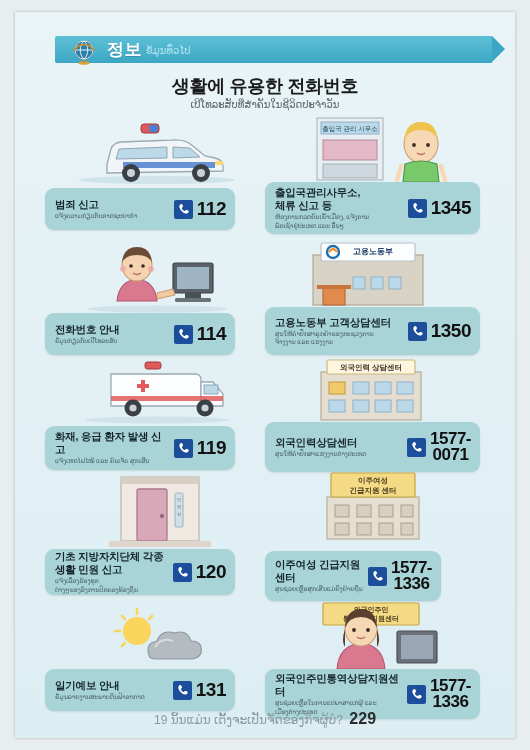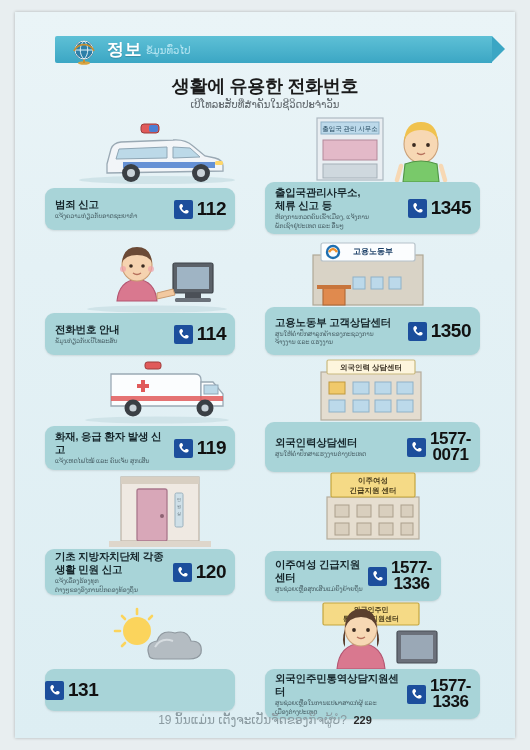--- a/index.html
+++ b/index.html
@@ -86,21 +86,21 @@
     letter-spacing:-.5px;white-space:pre-line;text-align:center;
   }
   .num.two{font-size:17px;line-height:16px;}
   
   .illus{position:absolute;left:0;top:0;width:225px;}
   
   .footer{
     position:absolute;left:0;bottom:10px;width:100%;text-align:center;
   }
   .f-lo{font-size:12px;color:#8a9aa0;}
-  .f-pg{font-size:11px;font-weight:bold;color:#2b2b2b;margin-left:2px;}
+  .f-pg{font-size:16px;font-weight:bold;color:#2b2b2b;margin-left:2px;}
 </style>
 </head>
 <body>
 
 <div class="page">
 
   <div class="hdr"></div>
 
   <div class="globe">
     <svg width="26" height="28" viewBox="0 0 26 28">
@@ -266,20 +266,24 @@
               <line x1="70" y1="30" x2="75" y2="30"></line>
               <line x1="77" y1="15" x2="80" y2="18"></line>
               <line x1="107" y1="15" x2="104" y2="18"></line>
               <line x1="77" y1="45" x2="80" y2="42"></line>
             </g>
             <path d="M104 54 Q100 42 112 40 Q116 28 130 32 Q142 28 146 40 Q158 40 156 52 Q154 58 144 58 L112 58 Q104 58 104 54Z" fill="#b4bcc2" stroke="#8f989f" stroke-width="1.2"></path>
             <path d="M110 46 Q116 36 128 40" fill="none" stroke="#d6dce0" stroke-width="2"></path>
           </svg>
         </div>
         <div class="card" style="top:68px;width:190px;height:42px">
+          <div class="card-txt">
+            <div class="c-ko">일기예보 안내</div>
+            <div class="c-lo">ຂໍ້ມູນລາຍງານສະພາບດິນຟ້າອາກາດ</div>
+          </div>
           <div class="c-num">
             <span class="tel">
               <svg width="13" height="13" viewBox="0 0 13 13">
                   <path d="M3.6 1.2c.9-.5 1.6.1 2 .9.4.8.6 1.5.2 1.9l-.8.7c-.2.2-.2.5-.1.8.4 1 1.3 2 2.3 2.5.3.1.6.1.8-.1l.7-.8c.4-.4 1.1-.2 1.9.2.8.4 1.4 1.1.9 2-.5.9-1.7 1.5-2.9 1.2C6.1 10 3 6.9 2.4 4.2c-.3-1.2.3-2.5 1.2-3z" fill="#fff"></path>
                 </svg>
             </span>
             <span class="num">131</span>
           </div>
         </div>
       </div>

